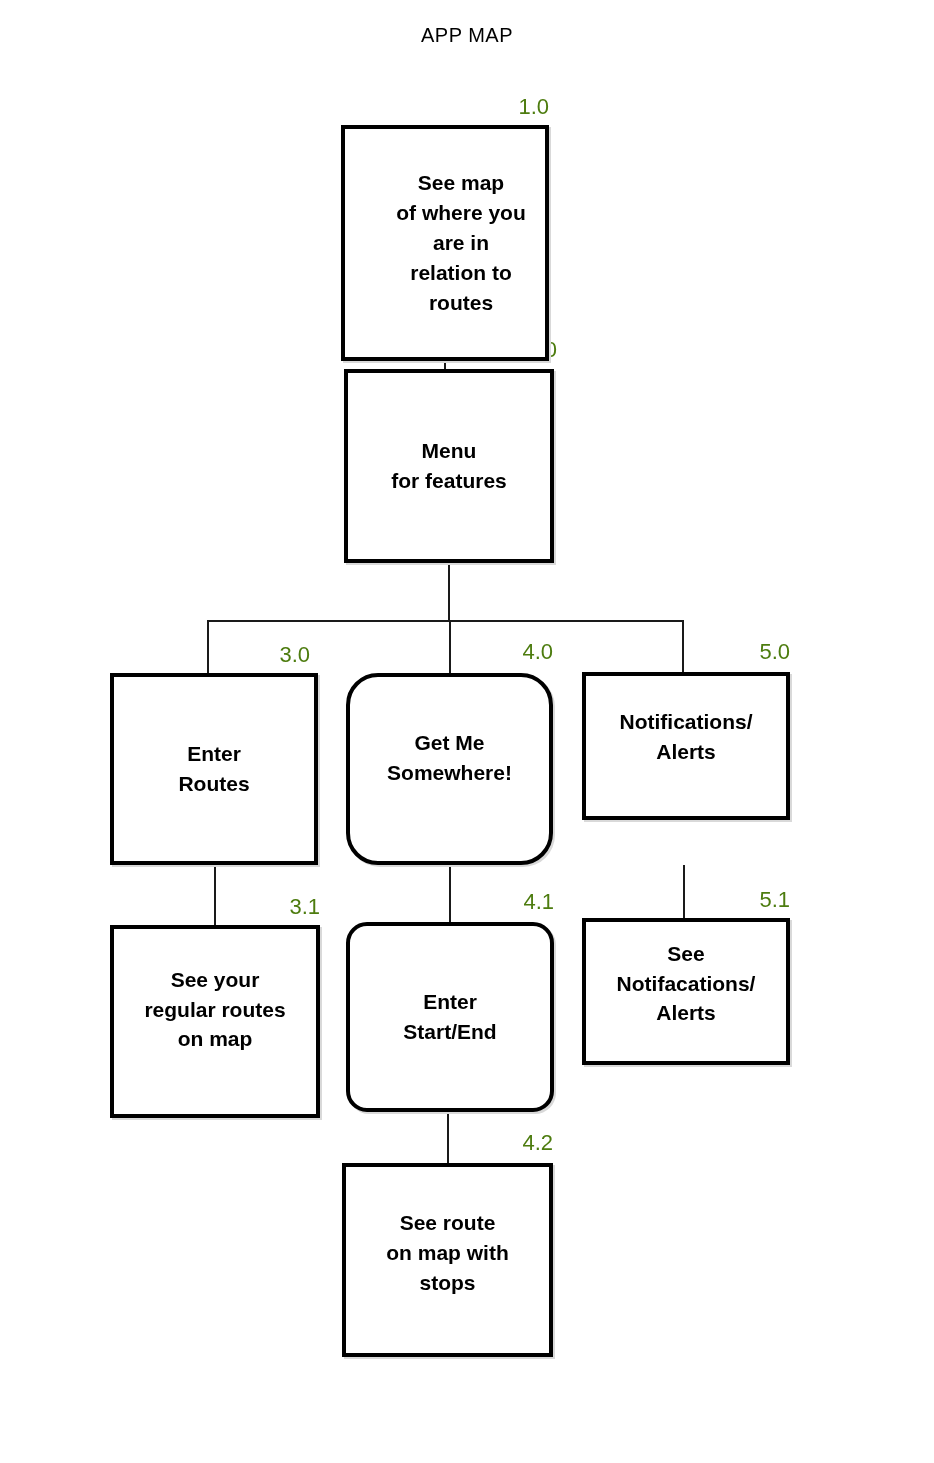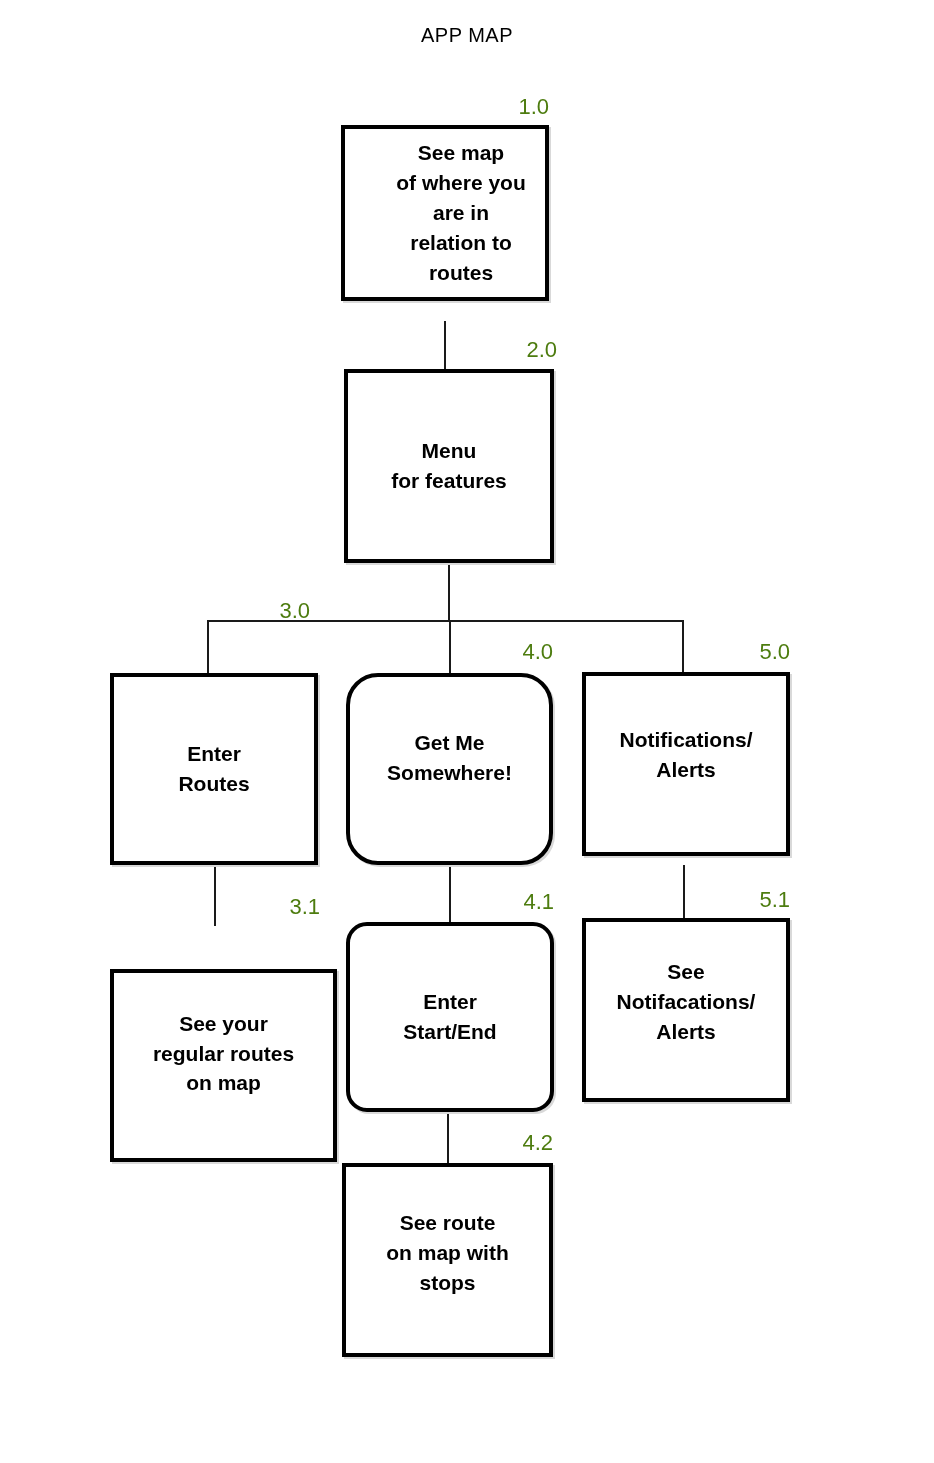--- a/index.html
+++ b/index.html
@@ -103,29 +103,29 @@
   <div class="conn-v" style="left:214px; top:865px; height:61px;"></div>
 
   <div class="conn-v" style="left:449px; top:865px; height:58px;"></div>
 
   <div class="conn-v" style="left:683px; top:865px; height:54px;"></div>
 
   <div class="conn-v" style="left:447px; top:1112px; height:52px;"></div>
 
   <div class="ref-num" style="left:449px; top:96px; width:100px;">1.0</div>
   <div class="ref-num" style="left:457px; top:339px; width:100px;">2.0</div>
-  <div class="ref-num" style="left:210px; top:600px; width:100px;">3.0</div>
+  <div class="ref-num" style="left:210px; top:644px; width:100px;">3.0</div>
   <div class="ref-num" style="left:453px; top:641px; width:100px;">4.0</div>
   <div class="ref-num" style="left:690px; top:641px; width:100px;">5.0</div>
   <div class="ref-num" style="left:220px; top:896px; width:100px;">3.1</div>
   <div class="ref-num" style="left:454px; top:891px; width:100px;">4.1</div>
   <div class="ref-num" style="left:690px; top:889px; width:100px;">5.1</div>
   <div class="ref-num" style="left:453px; top:1132px; width:100px;">4.2</div>
 
-  <div class="node" style="left:341px; top:125px; width:208px; height:176px;padding-left:32px;">
+  <div class="node" style="left:341px; top:125px; width:208px; height:236px;padding-left:32px;">
     <div class="node-label">See map
 of where you
 are in
 relation to
 routes</div>
   </div>
 
   <div class="node" style="left:344px; top:369px; width:210px; height:194px;">
     <div class="node-label">Menu
 for features</div>
@@ -134,37 +134,37 @@
   <div class="node" style="left:110px; top:673px; width:208px; height:192px;">
     <div class="node-label">Enter
 Routes</div>
   </div>
 
   <div class="node" style="left:346px; top:673px; width:207px; height:192px;border-radius:32px;">
     <div class="node-label" style="margin-bottom:22px;">Get Me
 Somewhere!</div>
   </div>
 
-  <div class="node" style="left:582px; top:672px; width:208px; height:184px;">
+  <div class="node" style="left:582px; top:672px; width:208px; height:148px;">
     <div class="node-label" style="margin-bottom:18px;">Notifications/
 Alerts</div>
   </div>
 
-  <div class="node" style="left:110px; top:925px; width:227px; height:193px;margin-top:44px;">
+  <div class="node" style="left:110px; top:925px; width:210px; height:193px;">
     <div class="node-label" style="margin-bottom:24px;">See your
 regular routes
 on map</div>
   </div>
 
   <div class="node" style="left:346px; top:922px; width:208px; height:190px;border-radius:21px;">
     <div class="node-label">Enter
 Start/End</div>
   </div>
 
-  <div class="node" style="left:582px; top:918px; width:208px; height:184px;">
+  <div class="node" style="left:582px; top:918px; width:208px; height:147px;">
     <div class="node-label" style="margin-bottom:16px;">See
 Notifacations/
 Alerts</div>
   </div>
 
   <div class="node" style="left:342px; top:1163px; width:211px; height:194px;">
     <div class="node-label" style="margin-bottom:14px;">See route
 on map with
 stops</div>
   </div>

